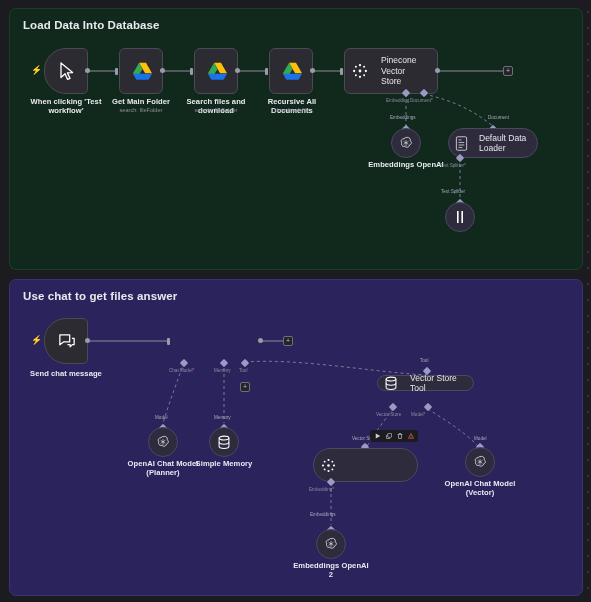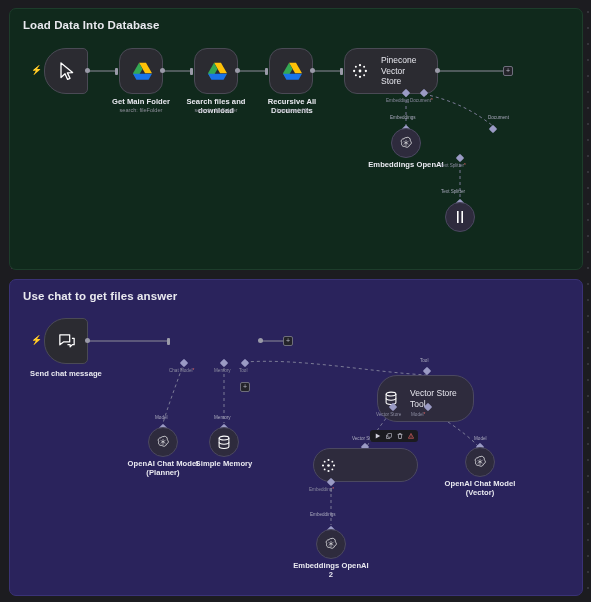--- a/index.html
+++ b/index.html
@@ -56,21 +56,21 @@
     overflow: visible;
     pointer-events: none;
   }
 
   
   .node {
     position: absolute;
     box-sizing: border-box;
     background: #2b2b31;
     border: 1px solid #4a4a55;
-    border-radius: 13px;
+    border-radius: 6px;
     display: flex;
     align-items: center;
   }
   .node.trigger {
     border-radius: 22px 5px 5px 22px;
   }
   .node.pill {
     border-radius: 20px;
     background: #2e2b3d;
     border: 1px solid #4b4860;
@@ -232,20 +232,22 @@
   <div class="bolt" style="left:31px; top:66px;">⚡</div>
 
   <div class="node trigger" style="left:44px; top:48px; width:44px; height:46px;">
     <div class="glyph" style="width:44px; height:46px;">
       <svg width="17" height="19" viewBox="0 0 17 19">
         <path d="M2 1 L2 15.5 L6 11.8 L8.6 17.4 L11 16.3 L8.4 10.9 L13.6 10.6 Z" fill="none" stroke="#ffffff" stroke-width="1.3" stroke-linejoin="round"></path>
       </svg>
     </div>
   </div>
   <div class="dot" style="left:85px; top:68px;"></div>
+  <div class="caption" style="left:27px; top:97px; width:78px;">When clicking 'Test
+workflow'</div>
 
   <div class="inmark" style="left:115px; top:67.5px;"></div>
   <div class="node" style="left:119px; top:48px; width:44px; height:46px;">
     <div class="glyph" style="width:44px; height:46px;">
       <svg width="21" height="19" viewBox="0 0 48 44">
         <path d="M16 2 L32 2 L46 26 L30 26 Z" fill="#ffc107"></path>
         <path d="M16 2 L2 26 L10 40 L24 16 Z" fill="#34a853"></path>
         <path d="M2 27 L10 41 L38 41 L46 27 Z" fill="#1a73e8"></path>
         <path d="M16 2 L24 16 L32 2 Z" fill="#ea4335" opacity="0"></path>
       </svg>
@@ -319,20 +321,32 @@
     <div class="glyph">
       <svg width="16" height="16" viewBox="0 0 24 24" fill="none" stroke="#ffffff" stroke-width="1.1">
         <path d="M12 4.2c2.3-1.6 5.3-.5 6.2 1.9.3.8.3 1.6.1 2.4 1.9 1.2 2.3 3.8.8 5.4-.5.6-1.2 1-1.9 1.2-.3 2.3-2.6 3.8-4.8 3.1-.8-.2-1.5-.7-2-1.3-2.3.9-4.8-.6-5.1-3-.1-.8 0-1.6.4-2.3-1.6-1.7-1-4.5 1.1-5.5.7-.3 1.5-.4 2.2-.3C9.7 4 10.8 3.6 12 4.2z"></path>
         <path d="M12 7.4v9.2M8.3 9.5l7.4 4.4M15.7 9.5l-7.4 4.4" stroke-width=".8"></path>
       </svg>
     </div>
   </div>
   <div class="caption" style="left:355px; top:160px; width:102px;">Embeddings OpenAI</div>
 
   <div class="diamond" style="left:490px; top:126px;"></div>
+  <div class="node pill" style="left:448px; top:128px; width:90px; height:30px; background:#2e2b3d;">
+    <div class="glyph" style="width:24px; height:30px;">
+      <svg width="13" height="15" viewBox="0 0 16 19">
+        <rect x="1.5" y="1" width="13" height="17" rx="1.5" fill="none" stroke="#d8d8e4" stroke-width="1.1"></rect>
+        <line x1="4.2" y1="5" x2="8" y2="5" stroke="#d8d8e4" stroke-width="1"></line>
+        <line x1="4.2" y1="8.2" x2="11.5" y2="8.2" stroke="#d8d8e4" stroke-width="1"></line>
+        <line x1="4.2" y1="11.4" x2="11.5" y2="11.4" stroke="#d8d8e4" stroke-width="1"></line>
+        <line x1="4.2" y1="14.5" x2="9" y2="14.5" stroke="#d8d8e4" stroke-width="1"></line>
+      </svg>
+    </div>
+    <div class="nlabel-in">Default Data Loader</div>
+  </div>
   <div class="diamond" style="left:457px; top:155px;"></div>
   <div class="port-label" style="left:440px; top:163px;"><span>Text Splitter</span><span class="req">*</span></div>
 
   <div class="port-label light" style="left:441px; top:189px;">Text Splitter</div>
 
   <div class="diamond" style="left:457px; top:200px;"></div>
   <div class="node circle" style="left:445px; top:202px; width:30px; height:30px;">
     <div class="glyph">
       <svg width="12" height="14" viewBox="0 0 12 14">
         <rect x="3" y="1" width="1.6" height="12" fill="#ffffff"></rect>
@@ -388,21 +402,21 @@
       <svg width="14" height="15" viewBox="0 0 16 17" fill="none" stroke="#ffffff" stroke-width="1.2">
         <ellipse cx="8" cy="3.4" rx="5.6" ry="2.2"></ellipse>
         <path d="M2.4 3.4 V13.2 c0 1.2 2.5 2.2 5.6 2.2 s5.6-1 5.6-2.2 V3.4"></path>
         <path d="M2.4 8.3 c0 1.2 2.5 2.2 5.6 2.2 s5.6-1 5.6-2.2"></path>
       </svg>
     </div>
   </div>
   <div class="caption" style="left:190px; top:459px; width:68px;">Simple Memory</div>
 
   <div class="diamond" style="left:424px; top:368px;"></div>
-  <div class="node pill" style="left:377px; top:375px; width:97px; height:47px;">
+  <div class="node pill" style="left:377px; top:375px; width:97px; height:16px;">
     <div class="glyph" style="width:26px; height:32px;">
       <svg width="14" height="15" viewBox="0 0 16 17" fill="none" stroke="#ffffff" stroke-width="1.2">
         <ellipse cx="8" cy="3.4" rx="5.6" ry="2.2"></ellipse>
         <path d="M2.4 3.4 V13.2 c0 1.2 2.5 2.2 5.6 2.2 s5.6-1 5.6-2.2 V3.4"></path>
         <path d="M2.4 8.3 c0 1.2 2.5 2.2 5.6 2.2 s5.6-1 5.6-2.2"></path>
       </svg>
     </div>
     <div class="nlabel-in">Vector Store Tool</div>
   </div>
   <div class="diamond" style="left:390px; top:404px;"></div>

